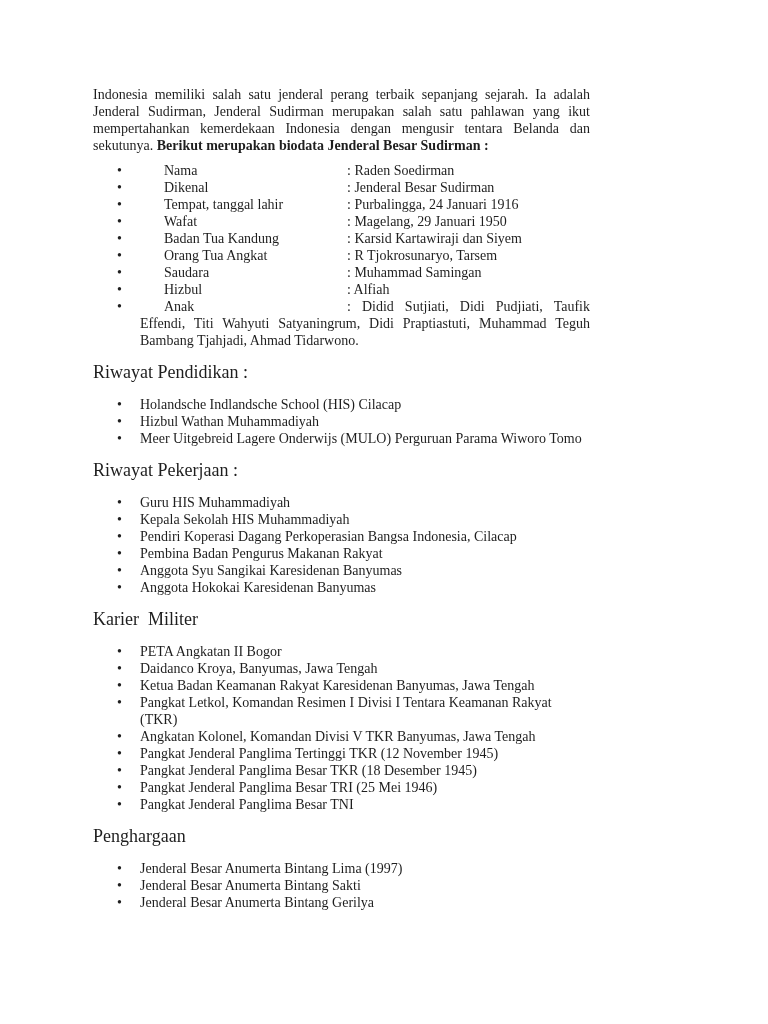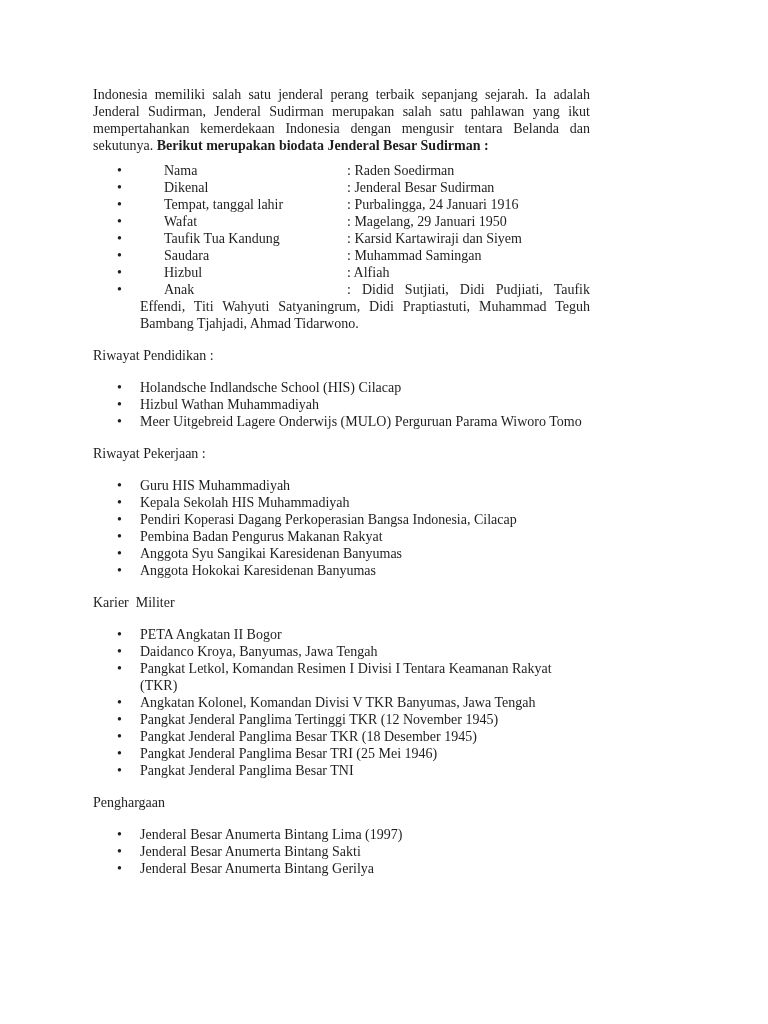--- a/index.html
+++ b/index.html
@@ -44,21 +44,21 @@
   }
   .bio-label {
     display: inline-block;
     width: 183px;
     margin-left: 24px;
   }
   .bio-list li:last-child {
     text-align: justify;
   }
   .section-heading {
-    font-size: 14px;
+    font-size: 18px;
     font-weight: normal;
     line-height: 17px;
     margin: 15px 0;
     white-space: pre-wrap;
   }
 </style>
 </head>
 <body>
 
 <div class="page">
@@ -68,22 +68,23 @@
   <ul class="bullet-list bio-list">
 
       <li class="bio-row"><span class="bio-label">Nama</span><span class="bio-value">: Raden Soedirman</span></li>
 
       <li class="bio-row"><span class="bio-label">Dikenal</span><span class="bio-value">: Jenderal Besar Sudirman</span></li>
 
       <li class="bio-row"><span class="bio-label">Tempat, tanggal lahir</span><span class="bio-value">: Purbalingga, 24 Januari 1916</span></li>
 
       <li class="bio-row"><span class="bio-label">Wafat</span><span class="bio-value">: Magelang, 29 Januari 1950</span></li>
 
-      <li class="bio-row"><span class="bio-label">Taufik Tua Kandung</span><span class="bio-value">: Karsid Kartawiraji dan Siyem</span></li>
+      <li class="bio-row"><span class="bio-label">Badan Tua Kandung</span><span class="bio-value">: Karsid Kartawiraji dan Siyem</span></li>
 
+      <li class="bio-row"><span class="bio-label">Orang Tua Angkat</span><span class="bio-value">: R Tjokrosunaryo, Tarsem</span></li>
 
       <li class="bio-row"><span class="bio-label">Saudara</span><span class="bio-value">: Muhammad Samingan</span></li>
 
       <li class="bio-row"><span class="bio-label">Hizbul</span><span class="bio-value">: Alfiah</span></li>
 
       <li class="bio-row"><span class="bio-label">Anak</span><span class="bio-value">: Didid Sutjiati, Didi Pudjiati, Taufik Effendi, Titi Wahyuti Satyaningrum, Didi Praptiastuti, Muhammad Teguh Bambang Tjahjadi, Ahmad Tidarwono.</span></li>
     </ul>
 
   <h2 class="section-heading">Riwayat Pendidikan :</h2>
   <ul class="bullet-list">
@@ -112,20 +113,21 @@
       <li>Anggota Hokokai Karesidenan Banyumas</li>
     </ul>
 
   <h2 class="section-heading">Karier  Militer</h2>
   <ul class="bullet-list">
 
       <li>PETA Angkatan II Bogor</li>
 
       <li>Daidanco Kroya, Banyumas, Jawa Tengah</li>
 
+      <li>Ketua Badan Keamanan Rakyat Karesidenan Banyumas, Jawa Tengah</li>
 
       <li>Pangkat Letkol, Komandan Resimen I Divisi I Tentara Keamanan Rakyat (TKR)</li>
 
       <li>Angkatan Kolonel, Komandan Divisi V TKR Banyumas, Jawa Tengah</li>
 
       <li>Pangkat Jenderal Panglima Tertinggi TKR (12 November 1945)</li>
 
       <li>Pangkat Jenderal Panglima Besar TKR (18 Desember 1945)</li>
 
       <li>Pangkat Jenderal Panglima Besar TRI (25 Mei 1946)</li>

